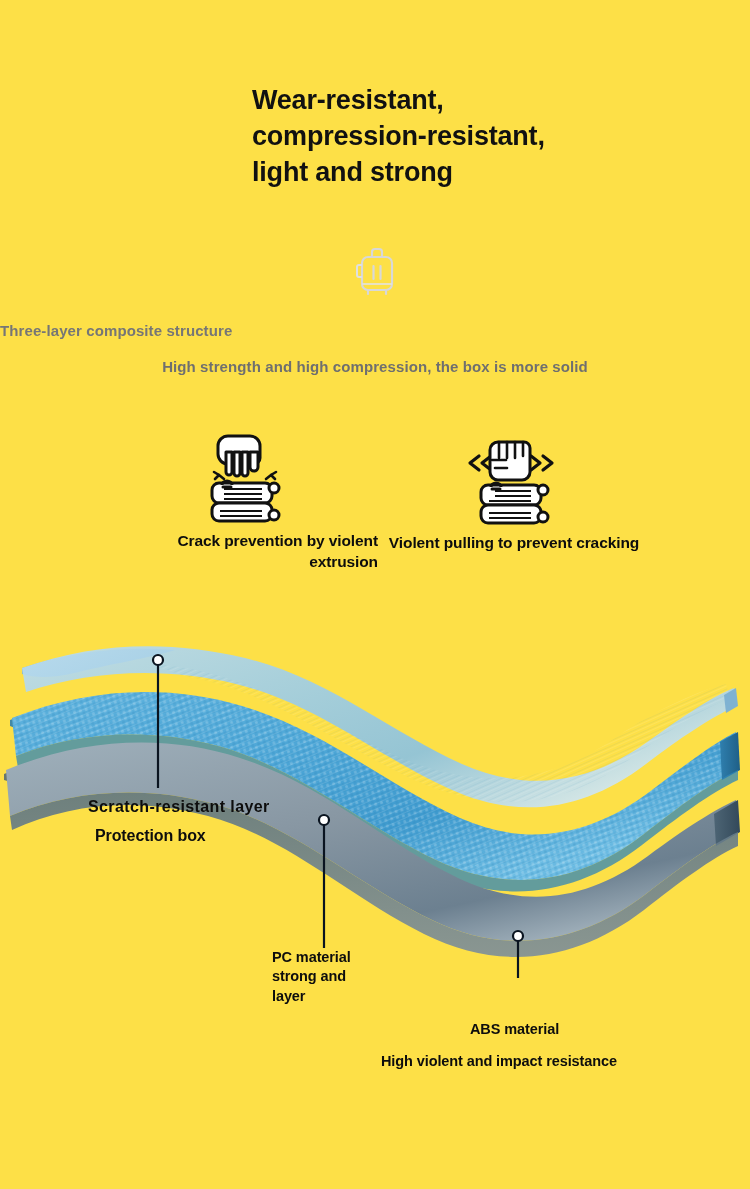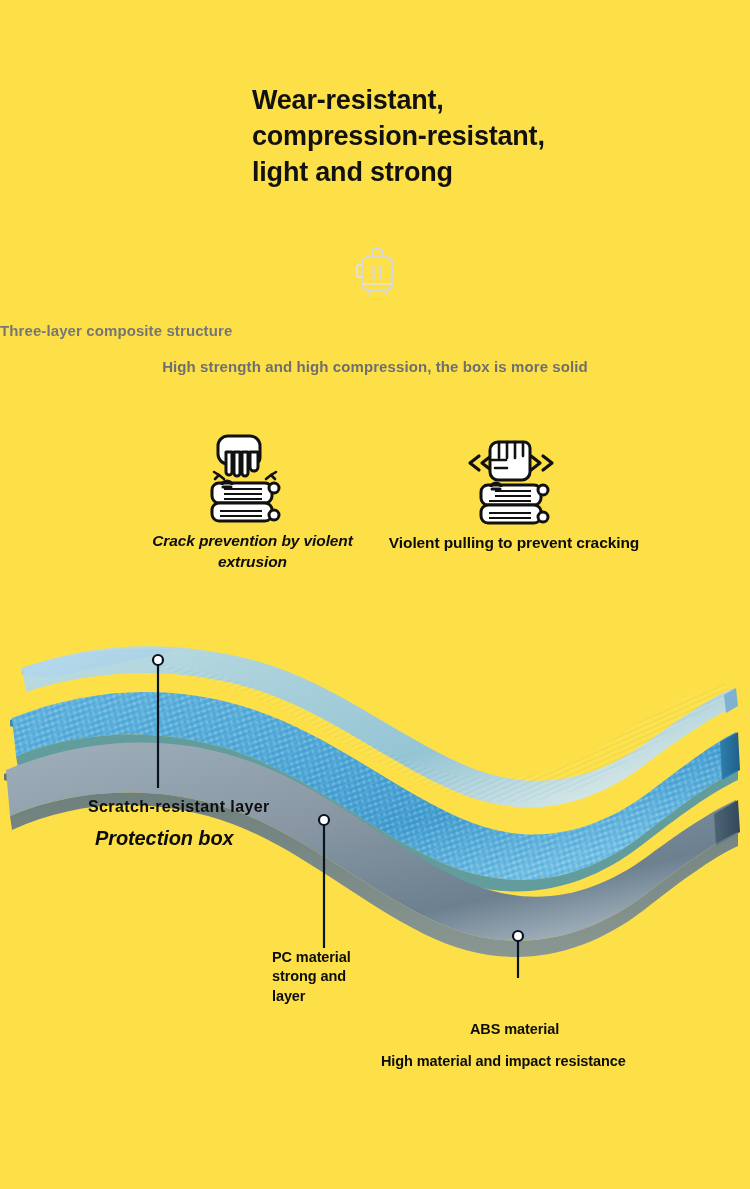--- a/index.html
+++ b/index.html
@@ -85,21 +85,21 @@
     height: 95px;
   }
   .feature-caption {
     margin-top: 8px;
     font-size: 15.5px;
     font-weight: bold;
     color: #0d0d0d;
     line-height: 1.35;
     letter-spacing: -0.1px;
   }
-  .feature-a .feature-caption { text-align: center; padding-left: 14px; font-style: italic; }
+  .feature-a .feature-caption { text-align: right; padding-left: 14px; }
   .feature-b .feature-caption { text-align: center; padding-left: 7px; }
 
   
   .layers-illustration {
     position: absolute;
     left: 0;
     top: 618px;
     width: 750px;
     height: 360px;
   }
@@ -108,24 +108,23 @@
   .callout {
     position: absolute;
     color: #0d0d0d;
   }
   .callout-small {
     font-size: 16px;
     font-weight: bold;
     letter-spacing: 0.4px;
   }
   .callout-large {
-    font-size: 20px;
+    font-size: 16px;
     font-weight: bold;
     letter-spacing: -0.1px;
-    font-style: italic;
   }
   .callout-mid {
     font-size: 14.5px;
     font-weight: bold;
     line-height: 1.33;
     letter-spacing: -0.1px;
   }
 
   .callout-scratch { left: 88px; top: 798px; }
   .callout-protection { left: 95px; top: 827px; }
@@ -413,15 +412,15 @@
   <div class="callout callout-small callout-scratch">Scratch-resistant layer</div>
 
   <div class="callout callout-large callout-protection">Protection box</div>
 
   <div class="callout callout-mid callout-pc">PC material
 strong and
 layer</div>
 
   <div class="callout callout-mid callout-abs">ABS material</div>
 
-  <div class="callout callout-mid callout-abs-sub">High material and impact resistance</div>
+  <div class="callout callout-mid callout-abs-sub">High violent and impact resistance</div>
 
 </div>
 
 </body></html>

